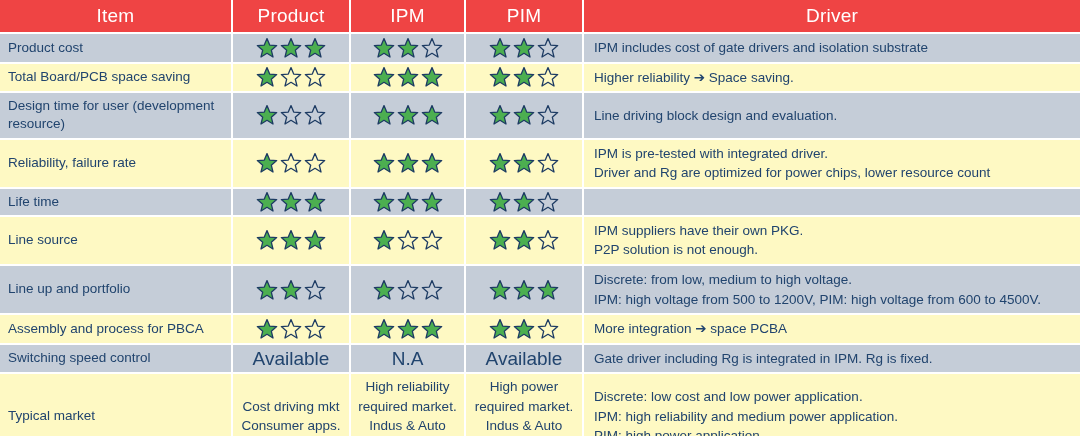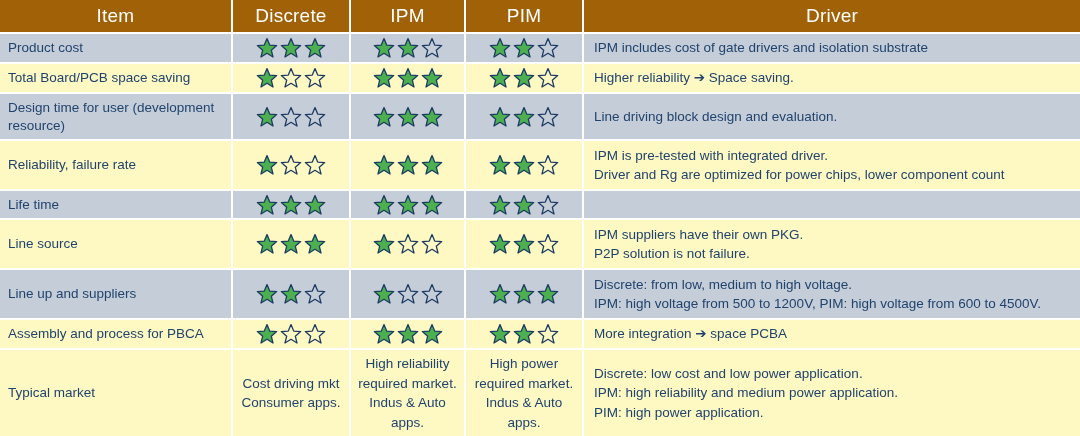--- a/index.html
+++ b/index.html
@@ -19,21 +19,21 @@
     border-collapse: collapse;
     table-layout: fixed;
   }
   #comparison-table col.c-item   { width: 232px; }
   #comparison-table col.c-disc   { width: 118px; }
   #comparison-table col.c-ipm    { width: 115px; }
   #comparison-table col.c-pim    { width: 118px; }
   #comparison-table col.c-remark { width: 497px; }
 
   thead th {
-    background: #a16207;
+    background: #ef4444;
     color: #ffffff;
     font-size: 19px;
     font-weight: normal;
     height: 32px;
     padding: 0;
     text-align: center;
     border-right: 2px solid #ffffff;
     border-bottom: 2px solid #ffffff;
     letter-spacing: .2px;
   }
@@ -92,21 +92,21 @@
   <colgroup>
     <col class="c-item">
       <col class="c-disc">
       <col class="c-ipm">
       <col class="c-pim">
       <col class="c-remark">
   </colgroup>
   <thead>
     <tr>
       <th class="item-head">Item</th>
-      <th>Discrete</th>
+      <th>Product</th>
       <th>IPM</th>
       <th>PIM</th>
       <th>Driver</th>
     </tr>
   </thead>
   <tbody id="table-body">
       <tr class="odd">
         <td class="item-cell">Product cost</td>
         <td class="rating-cell"><span class="stars"><span><svg width="22" height="22" viewBox="0 0 22 22" aria-hidden="true">
                 <polygon points="11,1.6 13.7,8.1 20.7,8.6 15.3,13.2 17.0,20.0 11,16.3 5.0,20.0 6.7,13.2 1.3,8.6 8.3,8.1" fill="#4caf50" stroke="#1d3b63" stroke-width="1.3" stroke-linejoin="round"></polygon>
@@ -198,21 +198,21 @@
                 <polygon points="11,1.6 13.7,8.1 20.7,8.6 15.3,13.2 17.0,20.0 11,16.3 5.0,20.0 6.7,13.2 1.3,8.6 8.3,8.1" fill="#4caf50" stroke="#1d3b63" stroke-width="1.3" stroke-linejoin="round"></polygon>
               </svg></span></span></td>
         <td class="rating-cell"><span class="stars"><span><svg width="22" height="22" viewBox="0 0 22 22" aria-hidden="true">
                 <polygon points="11,1.6 13.7,8.1 20.7,8.6 15.3,13.2 17.0,20.0 11,16.3 5.0,20.0 6.7,13.2 1.3,8.6 8.3,8.1" fill="#4caf50" stroke="#1d3b63" stroke-width="1.3" stroke-linejoin="round"></polygon>
               </svg></span><span><svg width="22" height="22" viewBox="0 0 22 22" aria-hidden="true">
                 <polygon points="11,1.6 13.7,8.1 20.7,8.6 15.3,13.2 17.0,20.0 11,16.3 5.0,20.0 6.7,13.2 1.3,8.6 8.3,8.1" fill="#4caf50" stroke="#1d3b63" stroke-width="1.3" stroke-linejoin="round"></polygon>
               </svg></span><span><svg width="22" height="22" viewBox="0 0 22 22" aria-hidden="true">
                 <polygon points="11,1.6 13.7,8.1 20.7,8.6 15.3,13.2 17.0,20.0 11,16.3 5.0,20.0 6.7,13.2 1.3,8.6 8.3,8.1" fill="none" stroke="#1d3b63" stroke-width="1.3" stroke-linejoin="round"></polygon>
               </svg></span></span></td>
         <td class="remark-cell">IPM is pre-tested with integrated driver.
-Driver and Rg are optimized for power chips, lower component count</td>
+Driver and Rg are optimized for power chips, lower resource count</td>
       </tr>
       <tr class="odd">
         <td class="item-cell">Life time</td>
         <td class="rating-cell"><span class="stars"><span><svg width="22" height="22" viewBox="0 0 22 22" aria-hidden="true">
                 <polygon points="11,1.6 13.7,8.1 20.7,8.6 15.3,13.2 17.0,20.0 11,16.3 5.0,20.0 6.7,13.2 1.3,8.6 8.3,8.1" fill="#4caf50" stroke="#1d3b63" stroke-width="1.3" stroke-linejoin="round"></polygon>
               </svg></span><span><svg width="22" height="22" viewBox="0 0 22 22" aria-hidden="true">
                 <polygon points="11,1.6 13.7,8.1 20.7,8.6 15.3,13.2 17.0,20.0 11,16.3 5.0,20.0 6.7,13.2 1.3,8.6 8.3,8.1" fill="#4caf50" stroke="#1d3b63" stroke-width="1.3" stroke-linejoin="round"></polygon>
               </svg></span><span><svg width="22" height="22" viewBox="0 0 22 22" aria-hidden="true">
                 <polygon points="11,1.6 13.7,8.1 20.7,8.6 15.3,13.2 17.0,20.0 11,16.3 5.0,20.0 6.7,13.2 1.3,8.6 8.3,8.1" fill="#4caf50" stroke="#1d3b63" stroke-width="1.3" stroke-linejoin="round"></polygon>
               </svg></span></span></td>
@@ -249,24 +249,24 @@
                 <polygon points="11,1.6 13.7,8.1 20.7,8.6 15.3,13.2 17.0,20.0 11,16.3 5.0,20.0 6.7,13.2 1.3,8.6 8.3,8.1" fill="none" stroke="#1d3b63" stroke-width="1.3" stroke-linejoin="round"></polygon>
               </svg></span></span></td>
         <td class="rating-cell"><span class="stars"><span><svg width="22" height="22" viewBox="0 0 22 22" aria-hidden="true">
                 <polygon points="11,1.6 13.7,8.1 20.7,8.6 15.3,13.2 17.0,20.0 11,16.3 5.0,20.0 6.7,13.2 1.3,8.6 8.3,8.1" fill="#4caf50" stroke="#1d3b63" stroke-width="1.3" stroke-linejoin="round"></polygon>
               </svg></span><span><svg width="22" height="22" viewBox="0 0 22 22" aria-hidden="true">
                 <polygon points="11,1.6 13.7,8.1 20.7,8.6 15.3,13.2 17.0,20.0 11,16.3 5.0,20.0 6.7,13.2 1.3,8.6 8.3,8.1" fill="#4caf50" stroke="#1d3b63" stroke-width="1.3" stroke-linejoin="round"></polygon>
               </svg></span><span><svg width="22" height="22" viewBox="0 0 22 22" aria-hidden="true">
                 <polygon points="11,1.6 13.7,8.1 20.7,8.6 15.3,13.2 17.0,20.0 11,16.3 5.0,20.0 6.7,13.2 1.3,8.6 8.3,8.1" fill="none" stroke="#1d3b63" stroke-width="1.3" stroke-linejoin="round"></polygon>
               </svg></span></span></td>
         <td class="remark-cell">IPM suppliers have their own PKG.
-P2P solution is not failure.</td>
-      </tr>
-      <tr class="odd">
-        <td class="item-cell">Line up and suppliers</td>
+P2P solution is not enough.</td>
+      </tr>
+      <tr class="odd">
+        <td class="item-cell">Line up and portfolio</td>
         <td class="rating-cell"><span class="stars"><span><svg width="22" height="22" viewBox="0 0 22 22" aria-hidden="true">
                 <polygon points="11,1.6 13.7,8.1 20.7,8.6 15.3,13.2 17.0,20.0 11,16.3 5.0,20.0 6.7,13.2 1.3,8.6 8.3,8.1" fill="#4caf50" stroke="#1d3b63" stroke-width="1.3" stroke-linejoin="round"></polygon>
               </svg></span><span><svg width="22" height="22" viewBox="0 0 22 22" aria-hidden="true">
                 <polygon points="11,1.6 13.7,8.1 20.7,8.6 15.3,13.2 17.0,20.0 11,16.3 5.0,20.0 6.7,13.2 1.3,8.6 8.3,8.1" fill="#4caf50" stroke="#1d3b63" stroke-width="1.3" stroke-linejoin="round"></polygon>
               </svg></span><span><svg width="22" height="22" viewBox="0 0 22 22" aria-hidden="true">
                 <polygon points="11,1.6 13.7,8.1 20.7,8.6 15.3,13.2 17.0,20.0 11,16.3 5.0,20.0 6.7,13.2 1.3,8.6 8.3,8.1" fill="none" stroke="#1d3b63" stroke-width="1.3" stroke-linejoin="round"></polygon>
               </svg></span></span></td>
         <td class="rating-cell"><span class="stars"><span><svg width="22" height="22" viewBox="0 0 22 22" aria-hidden="true">
                 <polygon points="11,1.6 13.7,8.1 20.7,8.6 15.3,13.2 17.0,20.0 11,16.3 5.0,20.0 6.7,13.2 1.3,8.6 8.3,8.1" fill="#4caf50" stroke="#1d3b63" stroke-width="1.3" stroke-linejoin="round"></polygon>
               </svg></span><span><svg width="22" height="22" viewBox="0 0 22 22" aria-hidden="true">
@@ -301,20 +301,27 @@
                 <polygon points="11,1.6 13.7,8.1 20.7,8.6 15.3,13.2 17.0,20.0 11,16.3 5.0,20.0 6.7,13.2 1.3,8.6 8.3,8.1" fill="#4caf50" stroke="#1d3b63" stroke-width="1.3" stroke-linejoin="round"></polygon>
               </svg></span></span></td>
         <td class="rating-cell"><span class="stars"><span><svg width="22" height="22" viewBox="0 0 22 22" aria-hidden="true">
                 <polygon points="11,1.6 13.7,8.1 20.7,8.6 15.3,13.2 17.0,20.0 11,16.3 5.0,20.0 6.7,13.2 1.3,8.6 8.3,8.1" fill="#4caf50" stroke="#1d3b63" stroke-width="1.3" stroke-linejoin="round"></polygon>
               </svg></span><span><svg width="22" height="22" viewBox="0 0 22 22" aria-hidden="true">
                 <polygon points="11,1.6 13.7,8.1 20.7,8.6 15.3,13.2 17.0,20.0 11,16.3 5.0,20.0 6.7,13.2 1.3,8.6 8.3,8.1" fill="#4caf50" stroke="#1d3b63" stroke-width="1.3" stroke-linejoin="round"></polygon>
               </svg></span><span><svg width="22" height="22" viewBox="0 0 22 22" aria-hidden="true">
                 <polygon points="11,1.6 13.7,8.1 20.7,8.6 15.3,13.2 17.0,20.0 11,16.3 5.0,20.0 6.7,13.2 1.3,8.6 8.3,8.1" fill="none" stroke="#1d3b63" stroke-width="1.3" stroke-linejoin="round"></polygon>
               </svg></span></span></td>
         <td class="remark-cell">More integration ➔ space PCBA</td>
+      </tr>
+      <tr class="odd">
+        <td class="item-cell">Switching speed control</td>
+        <td class="big-text-cell">Available</td>
+        <td class="big-text-cell">N.A</td>
+        <td class="big-text-cell">Available</td>
+        <td class="remark-cell">Gate driver including Rg is integrated in IPM.  Rg is fixed.</td>
       </tr>
       <tr class="even">
         <td class="item-cell">Typical market</td>
         <td class="text-cell" style="white-space: pre-line;">Cost driving mkt
 Consumer apps.</td>
         <td class="text-cell" style="white-space: pre-line;">High reliability
 required market.
 Indus &amp; Auto apps.</td>
         <td class="text-cell" style="white-space: pre-line;">High power
 required market.

